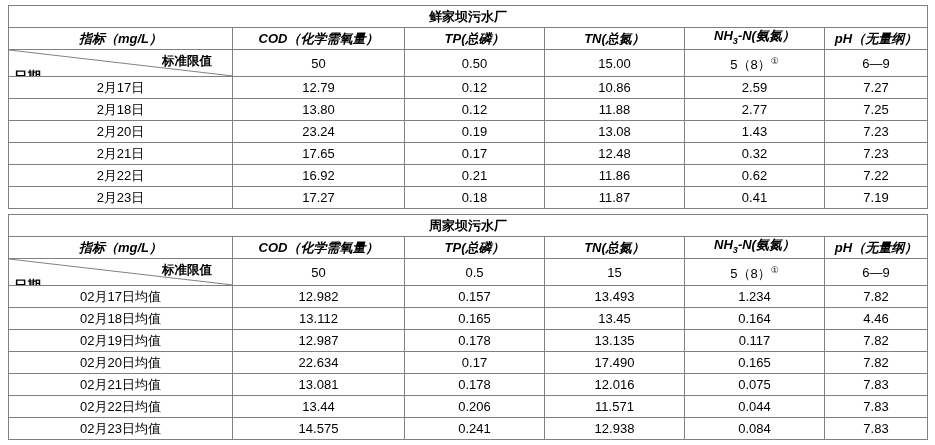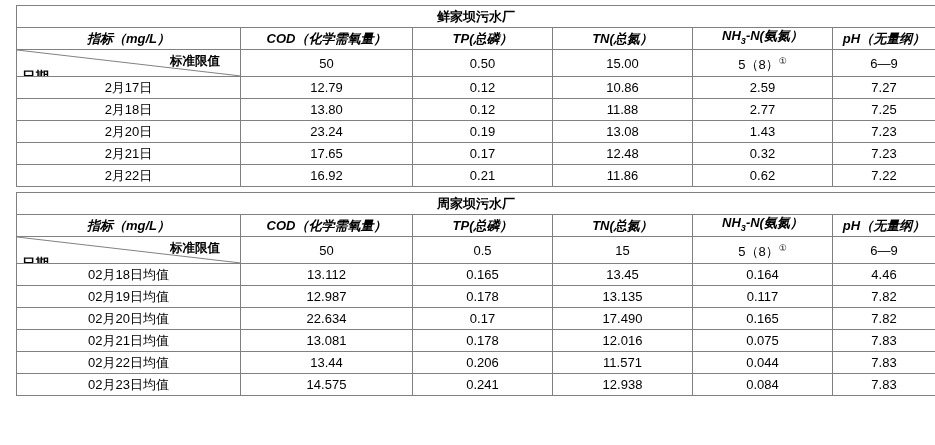--- a/index.html
+++ b/index.html
@@ -13,21 +13,21 @@
     font-family: "Liberation Sans", sans-serif;
     font-size: 13px;
     color: #000000;
     overflow: hidden;
   }
   .sheet {
     width: 935px;
     height: 380px;
     position: relative;
     box-sizing: border-box;
-    padding: 5px 8px 0 16px;
+    padding: 5px 8px 0 8px;
   }
   table.grid {
     border-collapse: collapse;
     table-layout: fixed;
     width: 919px;
   }
   table.grid td {
     border: 1px solid #808080;
     height: 21px;
     text-align: center;
@@ -170,20 +170,28 @@
         <td>7.23</td>
       </tr>
       <tr>
         <td>2月22日</td>
         <td>16.92</td>
         <td>0.21</td>
         <td>11.86</td>
         <td>0.62</td>
         <td>7.22</td>
       </tr>
+      <tr>
+        <td>2月23日</td>
+        <td>17.27</td>
+        <td>0.18</td>
+        <td>11.87</td>
+        <td>0.41</td>
+        <td>7.19</td>
+      </tr>
     </tbody>
   </table>
 
   <div style="height:5px"></div>
 
   <table class="grid">
     <colgroup>
       <col class="col-date">
         <col class="col-cod">
         <col class="col-tp">
@@ -212,20 +220,28 @@
           <span class="lbl-bottom">日期</span>
         </td>
         <td>50</td>
         <td>0.5</td>
         <td>15</td>
         <td><span>5（8）</span><span class="sup">①</span></td>
         <td>6—9</td>
       </tr>
 
       <tr>
+        <td>02月17日均值</td>
+        <td>12.982</td>
+        <td>0.157</td>
+        <td>13.493</td>
+        <td>1.234</td>
+        <td>7.82</td>
+      </tr>
+      <tr>
         <td>02月18日均值</td>
         <td>13.112</td>
         <td>0.165</td>
         <td>13.45</td>
         <td>0.164</td>
         <td>4.46</td>
       </tr>
       <tr>
         <td>02月19日均值</td>
         <td>12.987</td>

